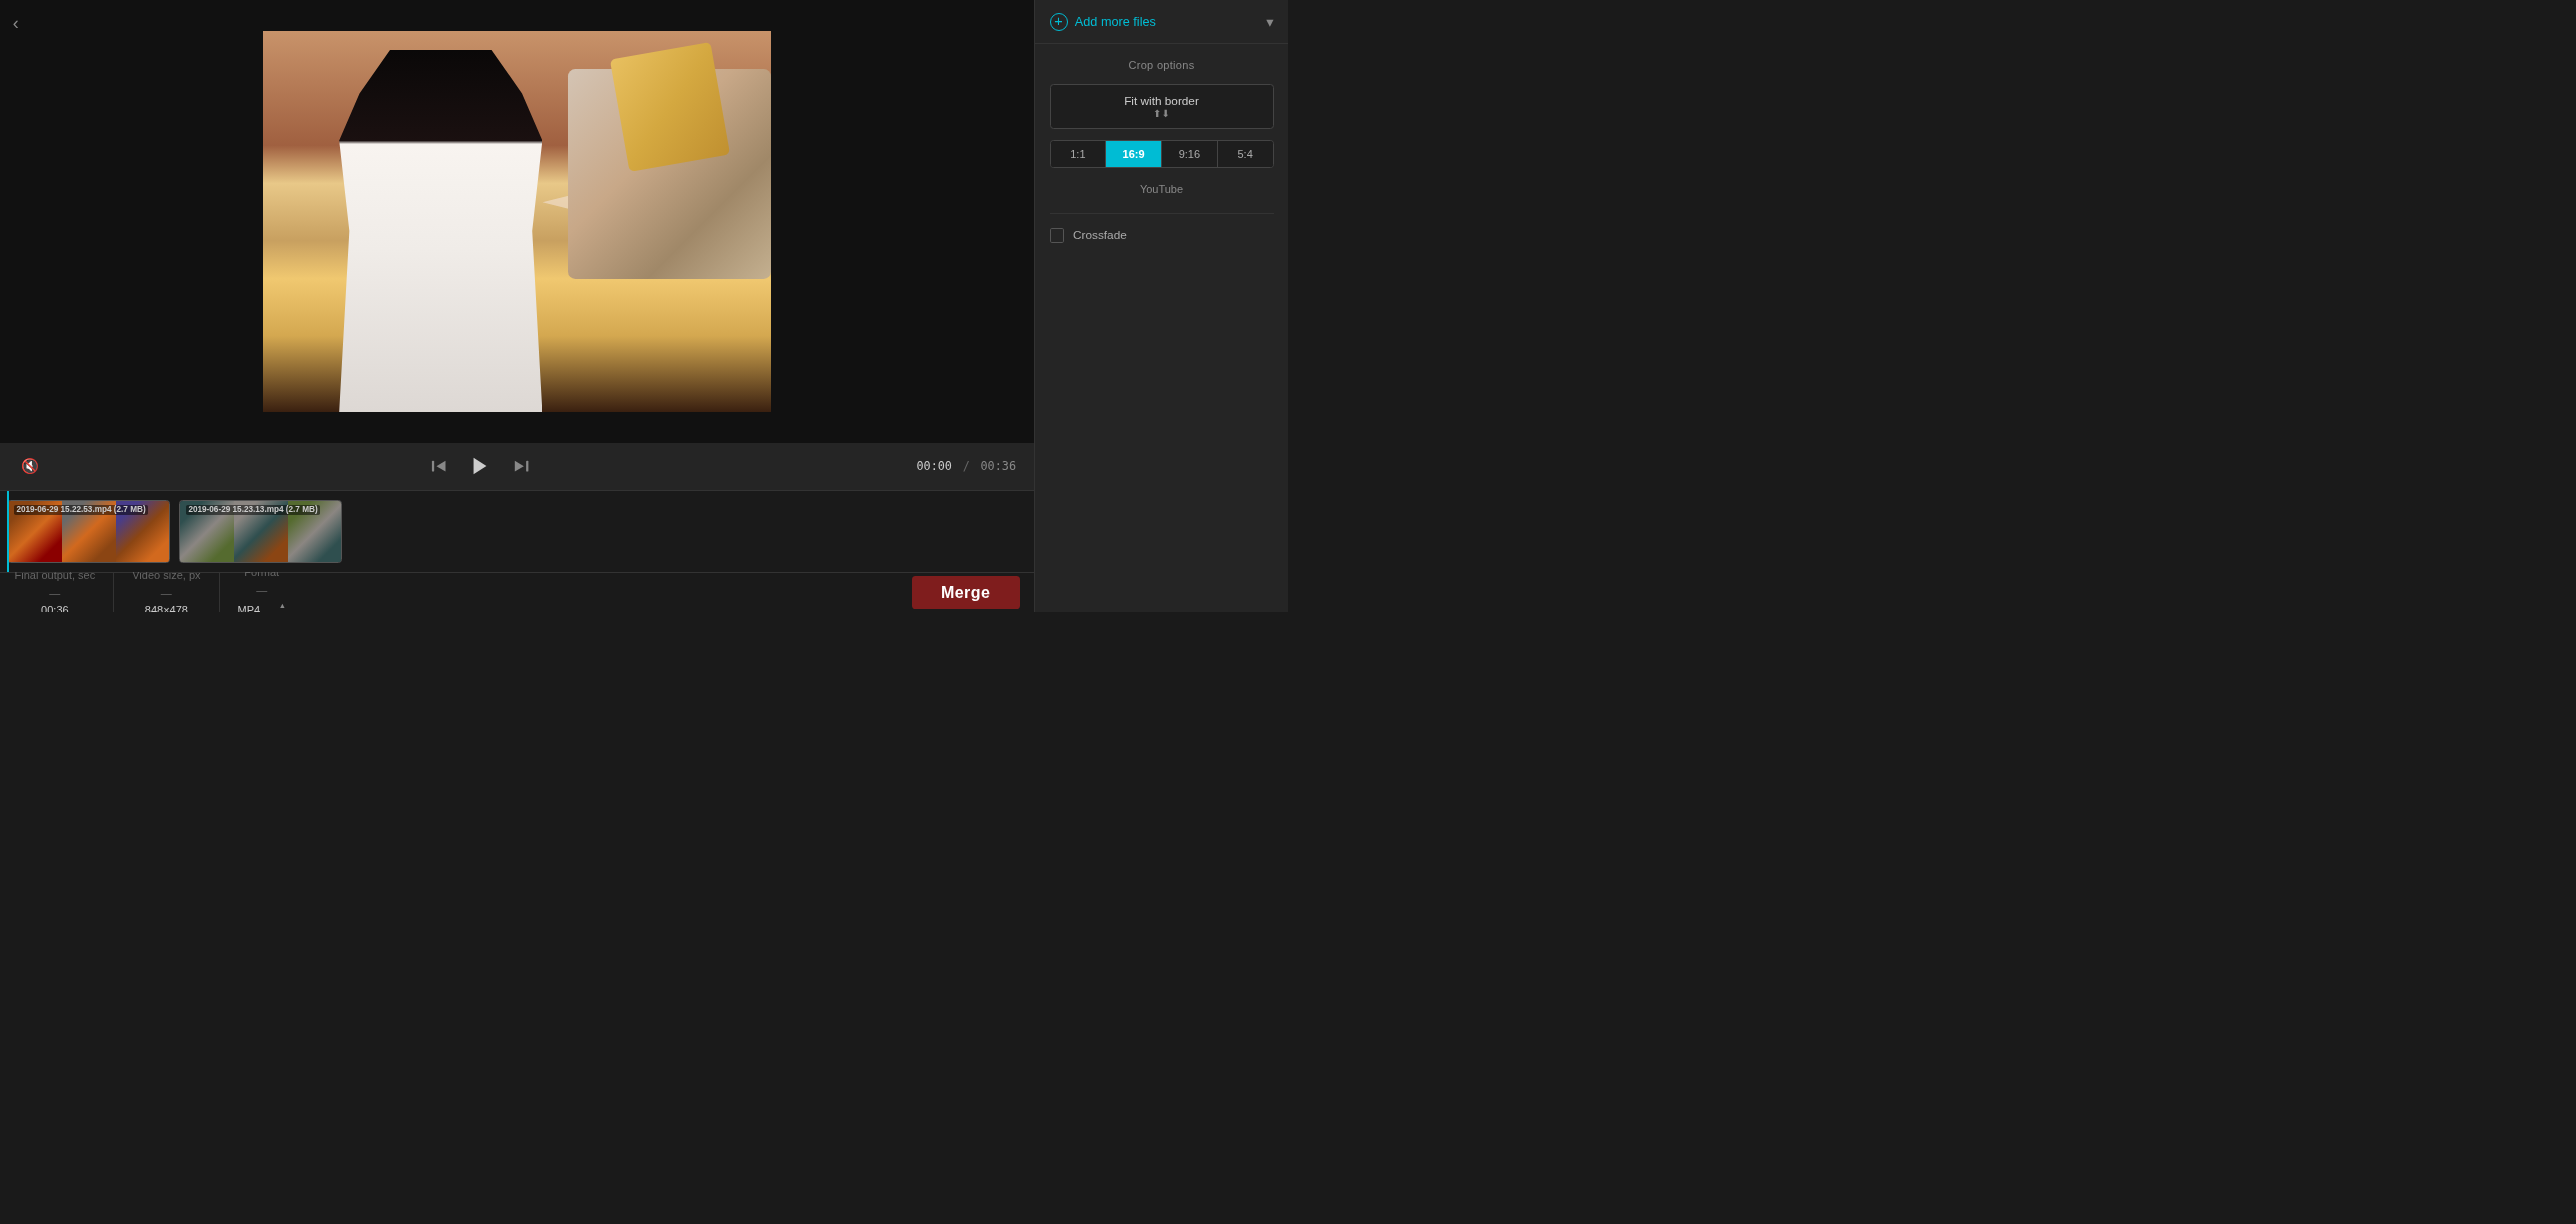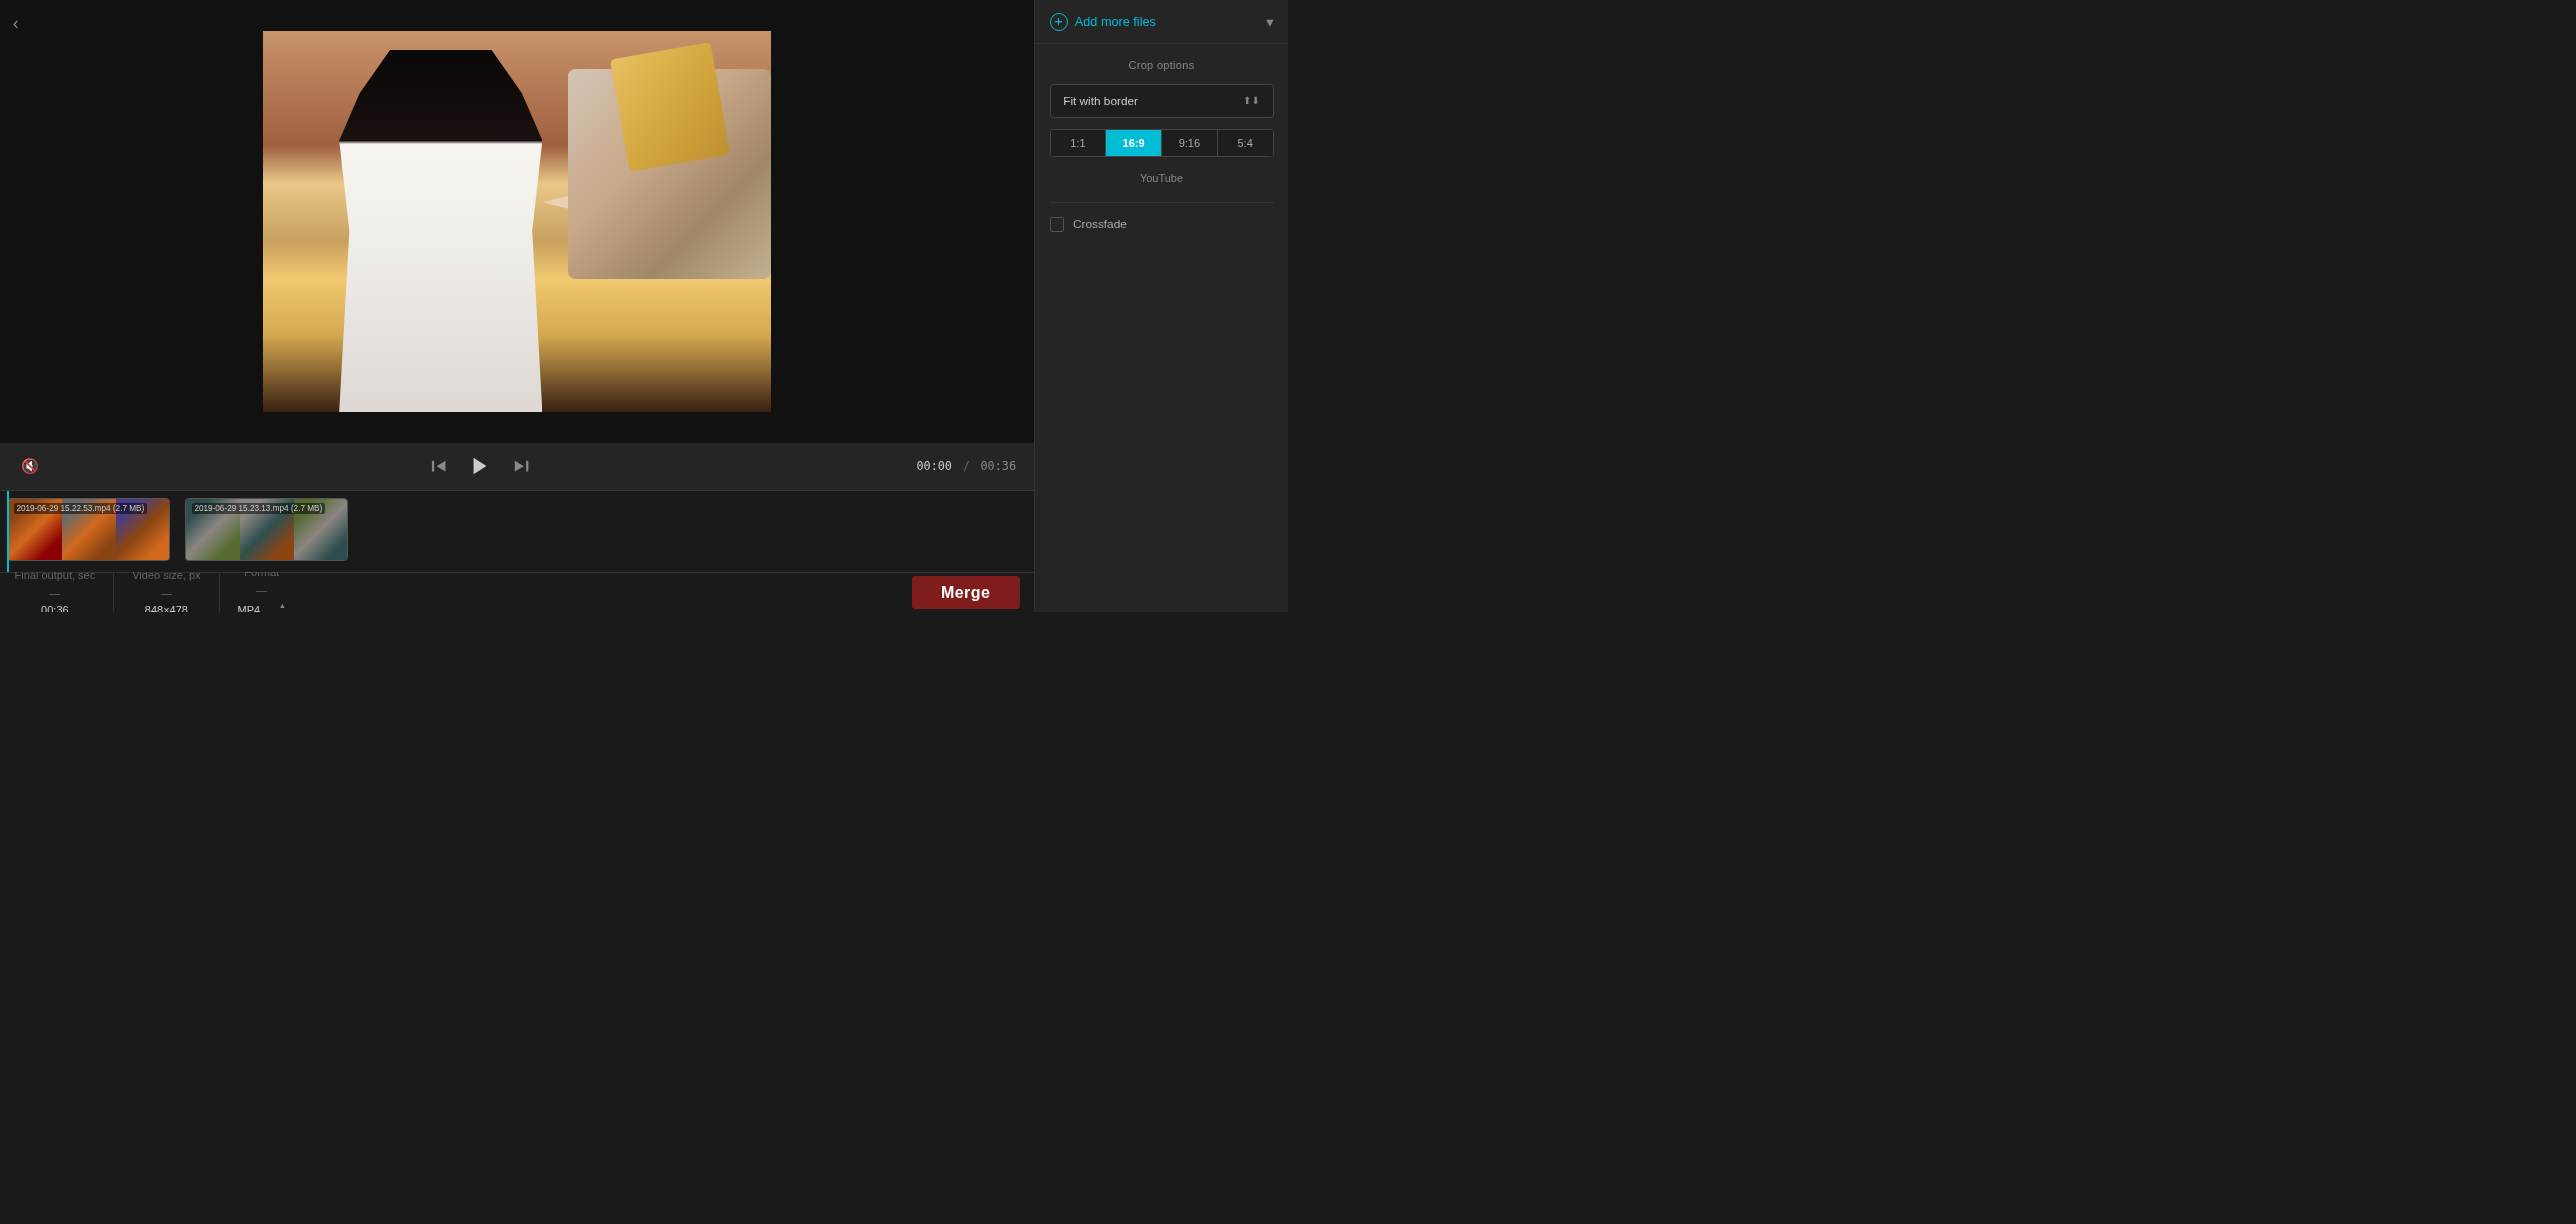--- a/index.html
+++ b/index.html
@@ -103,22 +103,24 @@
       background: #1a1a1a;
       border-top: 0.9px solid #333;
       display: flex;
       align-items: stretch;
       position: relative;
       overflow: hidden;
     }
 
     .timeline-track {
       display: flex;
+      align-items: center;
       padding: 7.3px;
-      gap: 15px;
+      gap: 9px;
+      font-weight: bold;
     }
 
     .video-clip {
       height: 63px;
       border-radius: 3.6px;
       overflow: hidden;
       position: relative;
       cursor: pointer;
     }
 
@@ -309,20 +311,21 @@
       background: #1e1e1e;
       border: 0.9px solid #444;
       color: #ccc;
       padding: 9px 12.7px;
       border-radius: 3.6px;
       font-size: 11.8px;
       display: flex;
       align-items: center;
       justify-content: space-between;
       pointer-events: none;
+      flex-direction: column;
     }
 
     .dropdown-arrow {
       color: #888;
       font-size: 10px;
     }
 
     .ratio-buttons {
       display: flex;
       gap: 0;

